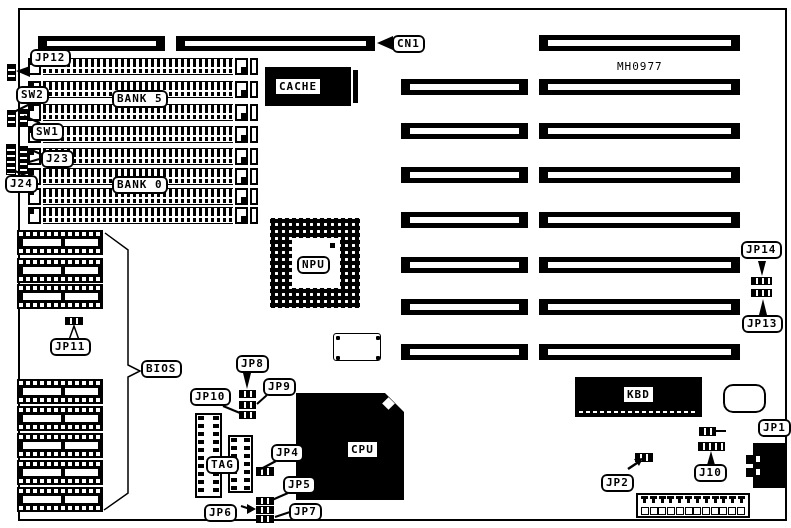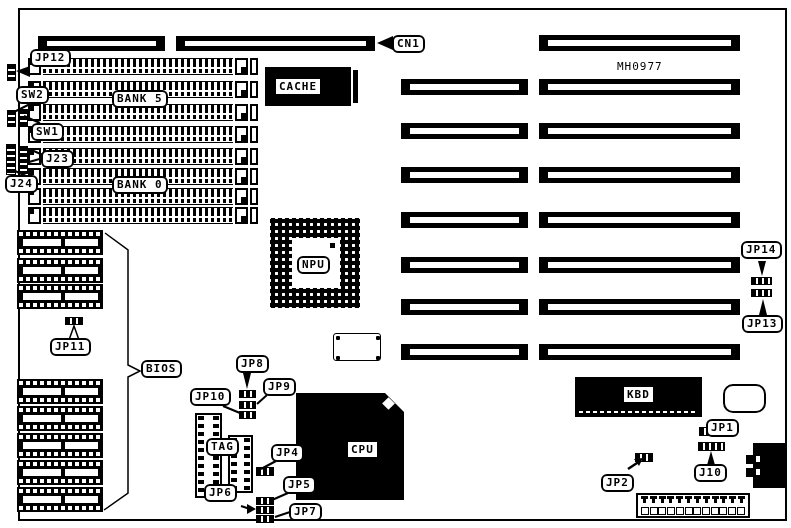--- a/index.html
+++ b/index.html
@@ -351,25 +351,25 @@
   <div class="co" style="left:31px;top:123px">SW1</div>
   <div class="co" style="left:41px;top:150px">J23</div>
   <div class="co" style="left:5px;top:175px">J24</div>
   <div class="co" style="left:112px;top:90px">BANK 5</div>
   <div class="co" style="left:112px;top:176px">BANK 0</div>
   <div class="co" style="left:50px;top:338px">JP11</div>
   <div class="co" style="left:141px;top:360px">BIOS</div>
   <div class="co" style="left:236px;top:355px">JP8</div>
   <div class="co" style="left:263px;top:378px">JP9</div>
   <div class="co" style="left:190px;top:388px">JP10</div>
-  <div class="co" style="left:206px;top:438px">TAG</div>
+  <div class="co" style="left:206px;top:456px">TAG</div>
   <div class="co" style="left:271px;top:444px">JP4</div>
   <div class="co" style="left:283px;top:476px">JP5</div>
-  <div class="co" style="left:204px;top:484px">JP6</div>
+  <div class="co" style="left:204px;top:504px">JP6</div>
   <div class="co" style="left:289px;top:503px">JP7</div>
   <div class="co" style="left:297px;top:256px">NPU</div>
   <div class="co" style="left:741px;top:241px">JP14</div>
   <div class="co" style="left:742px;top:315px">JP13</div>
-  <div class="co" style="left:706px;top:419px">JP1</div>
+  <div class="co" style="left:758px;top:419px">JP1</div>
   <div class="co" style="left:694px;top:464px">J10</div>
   <div class="co" style="left:601px;top:474px">JP2</div>
 
 </div>
 
 </body></html>

